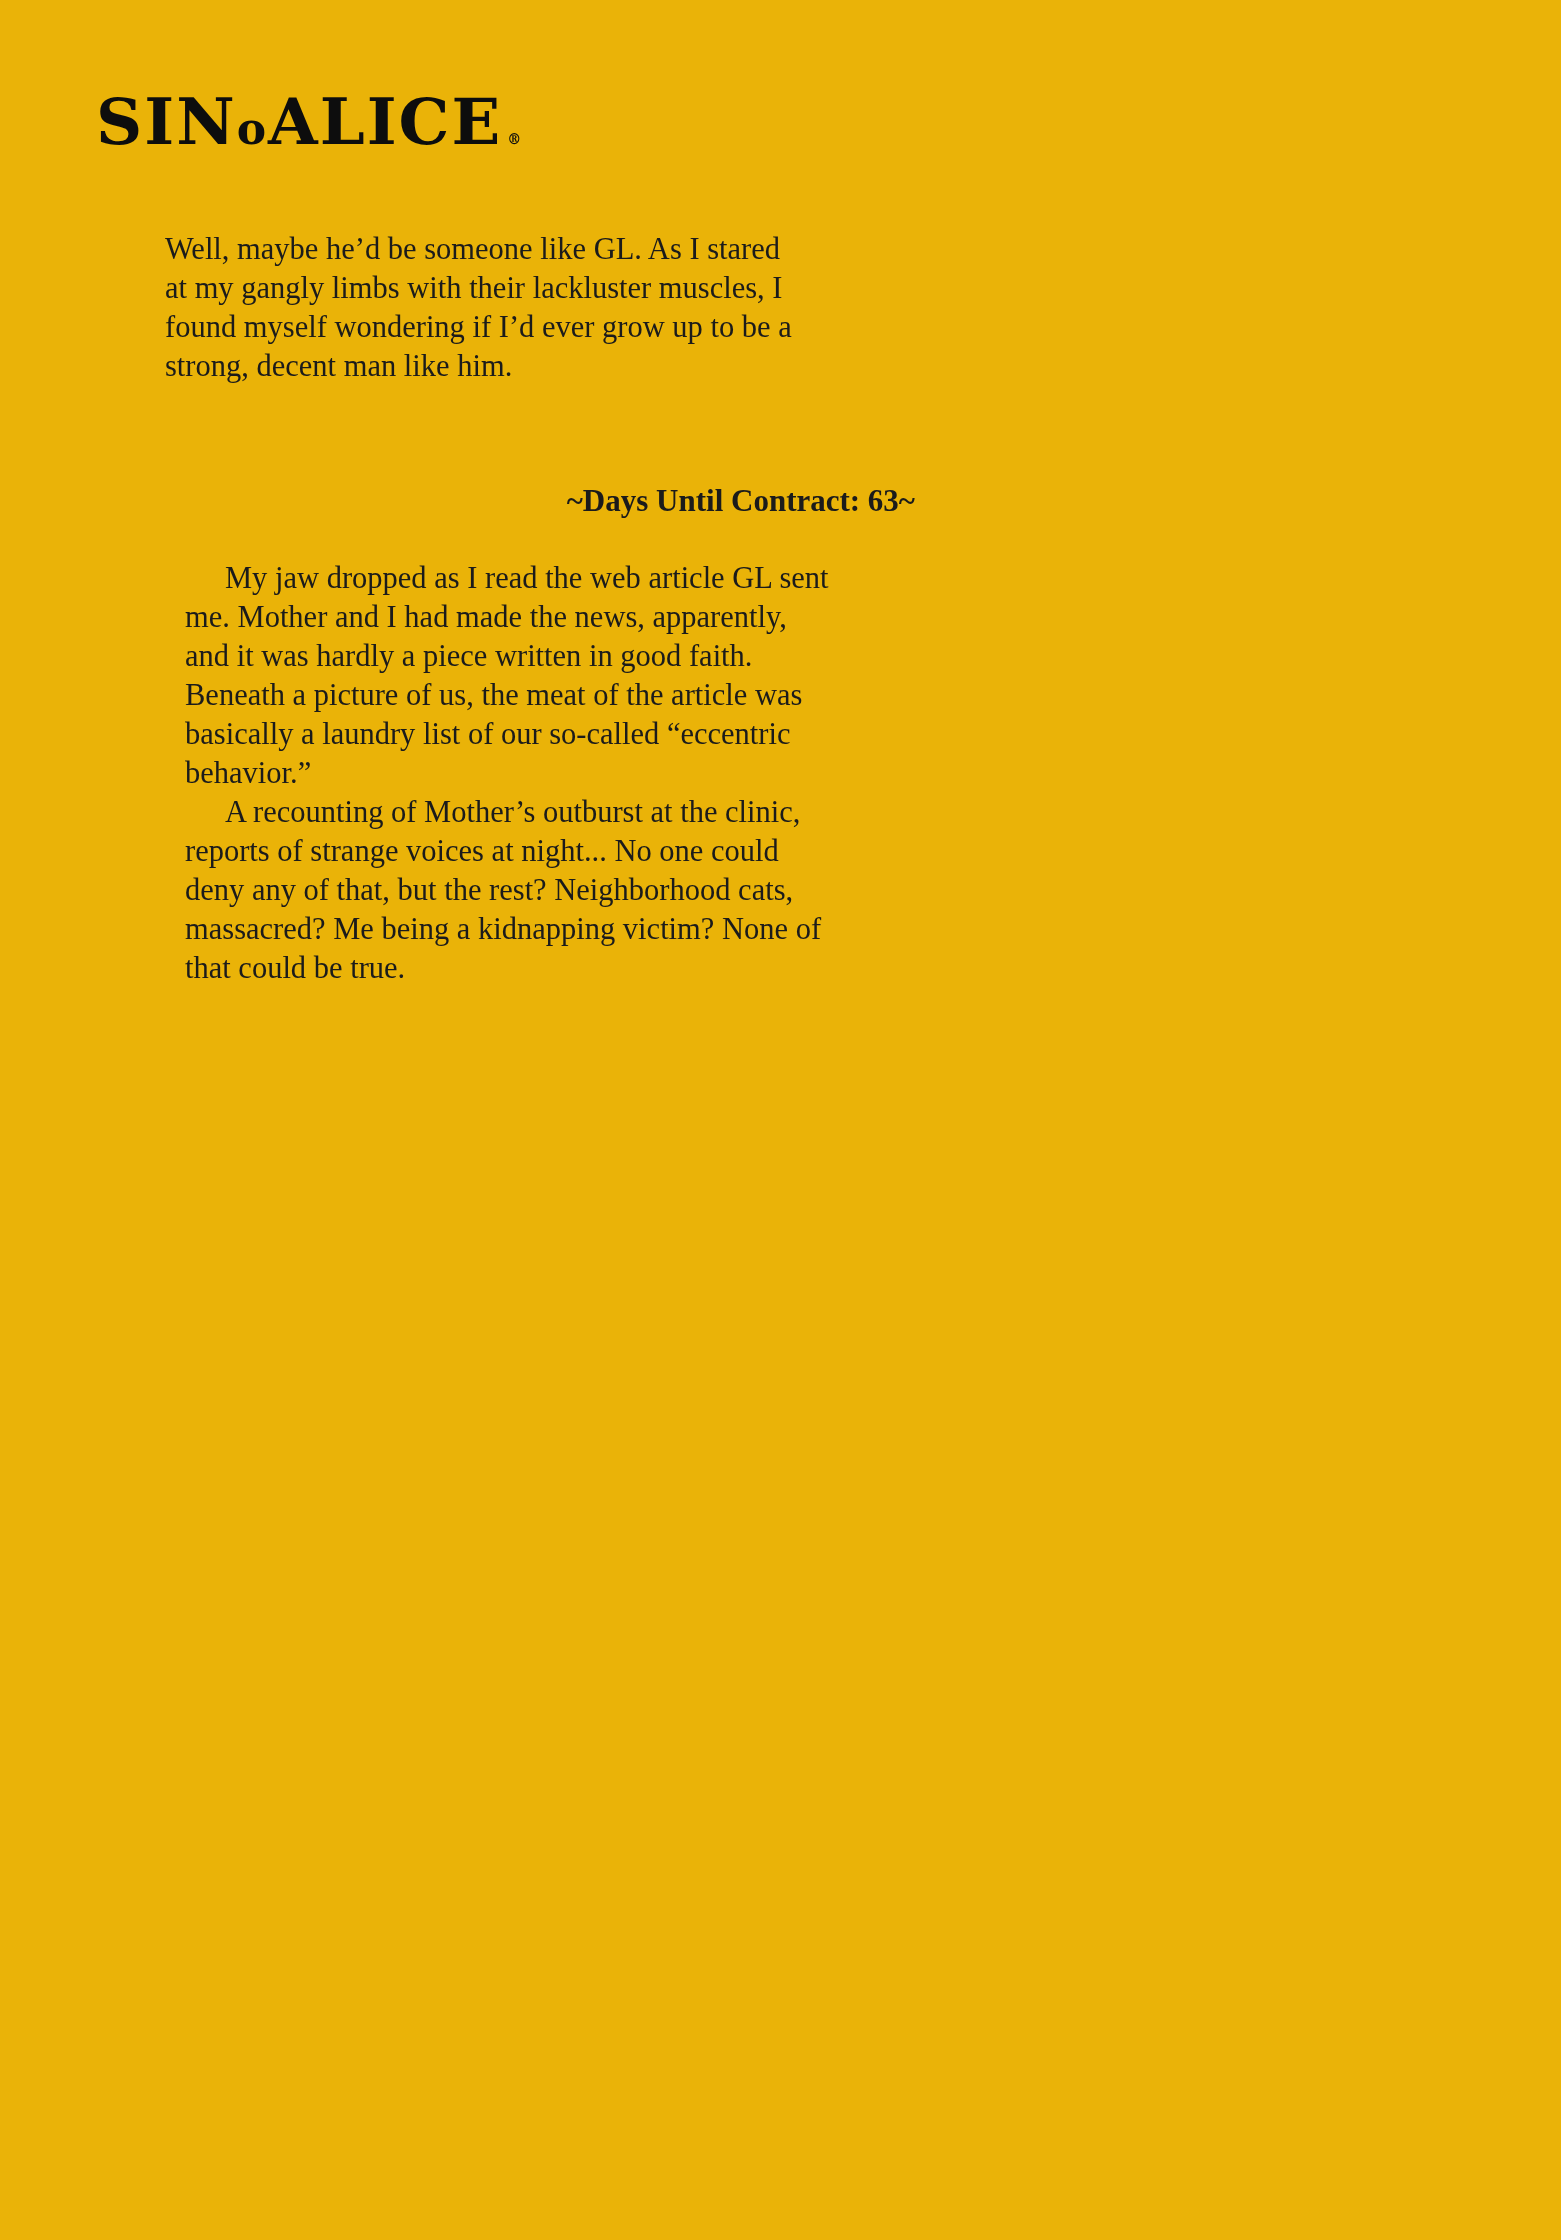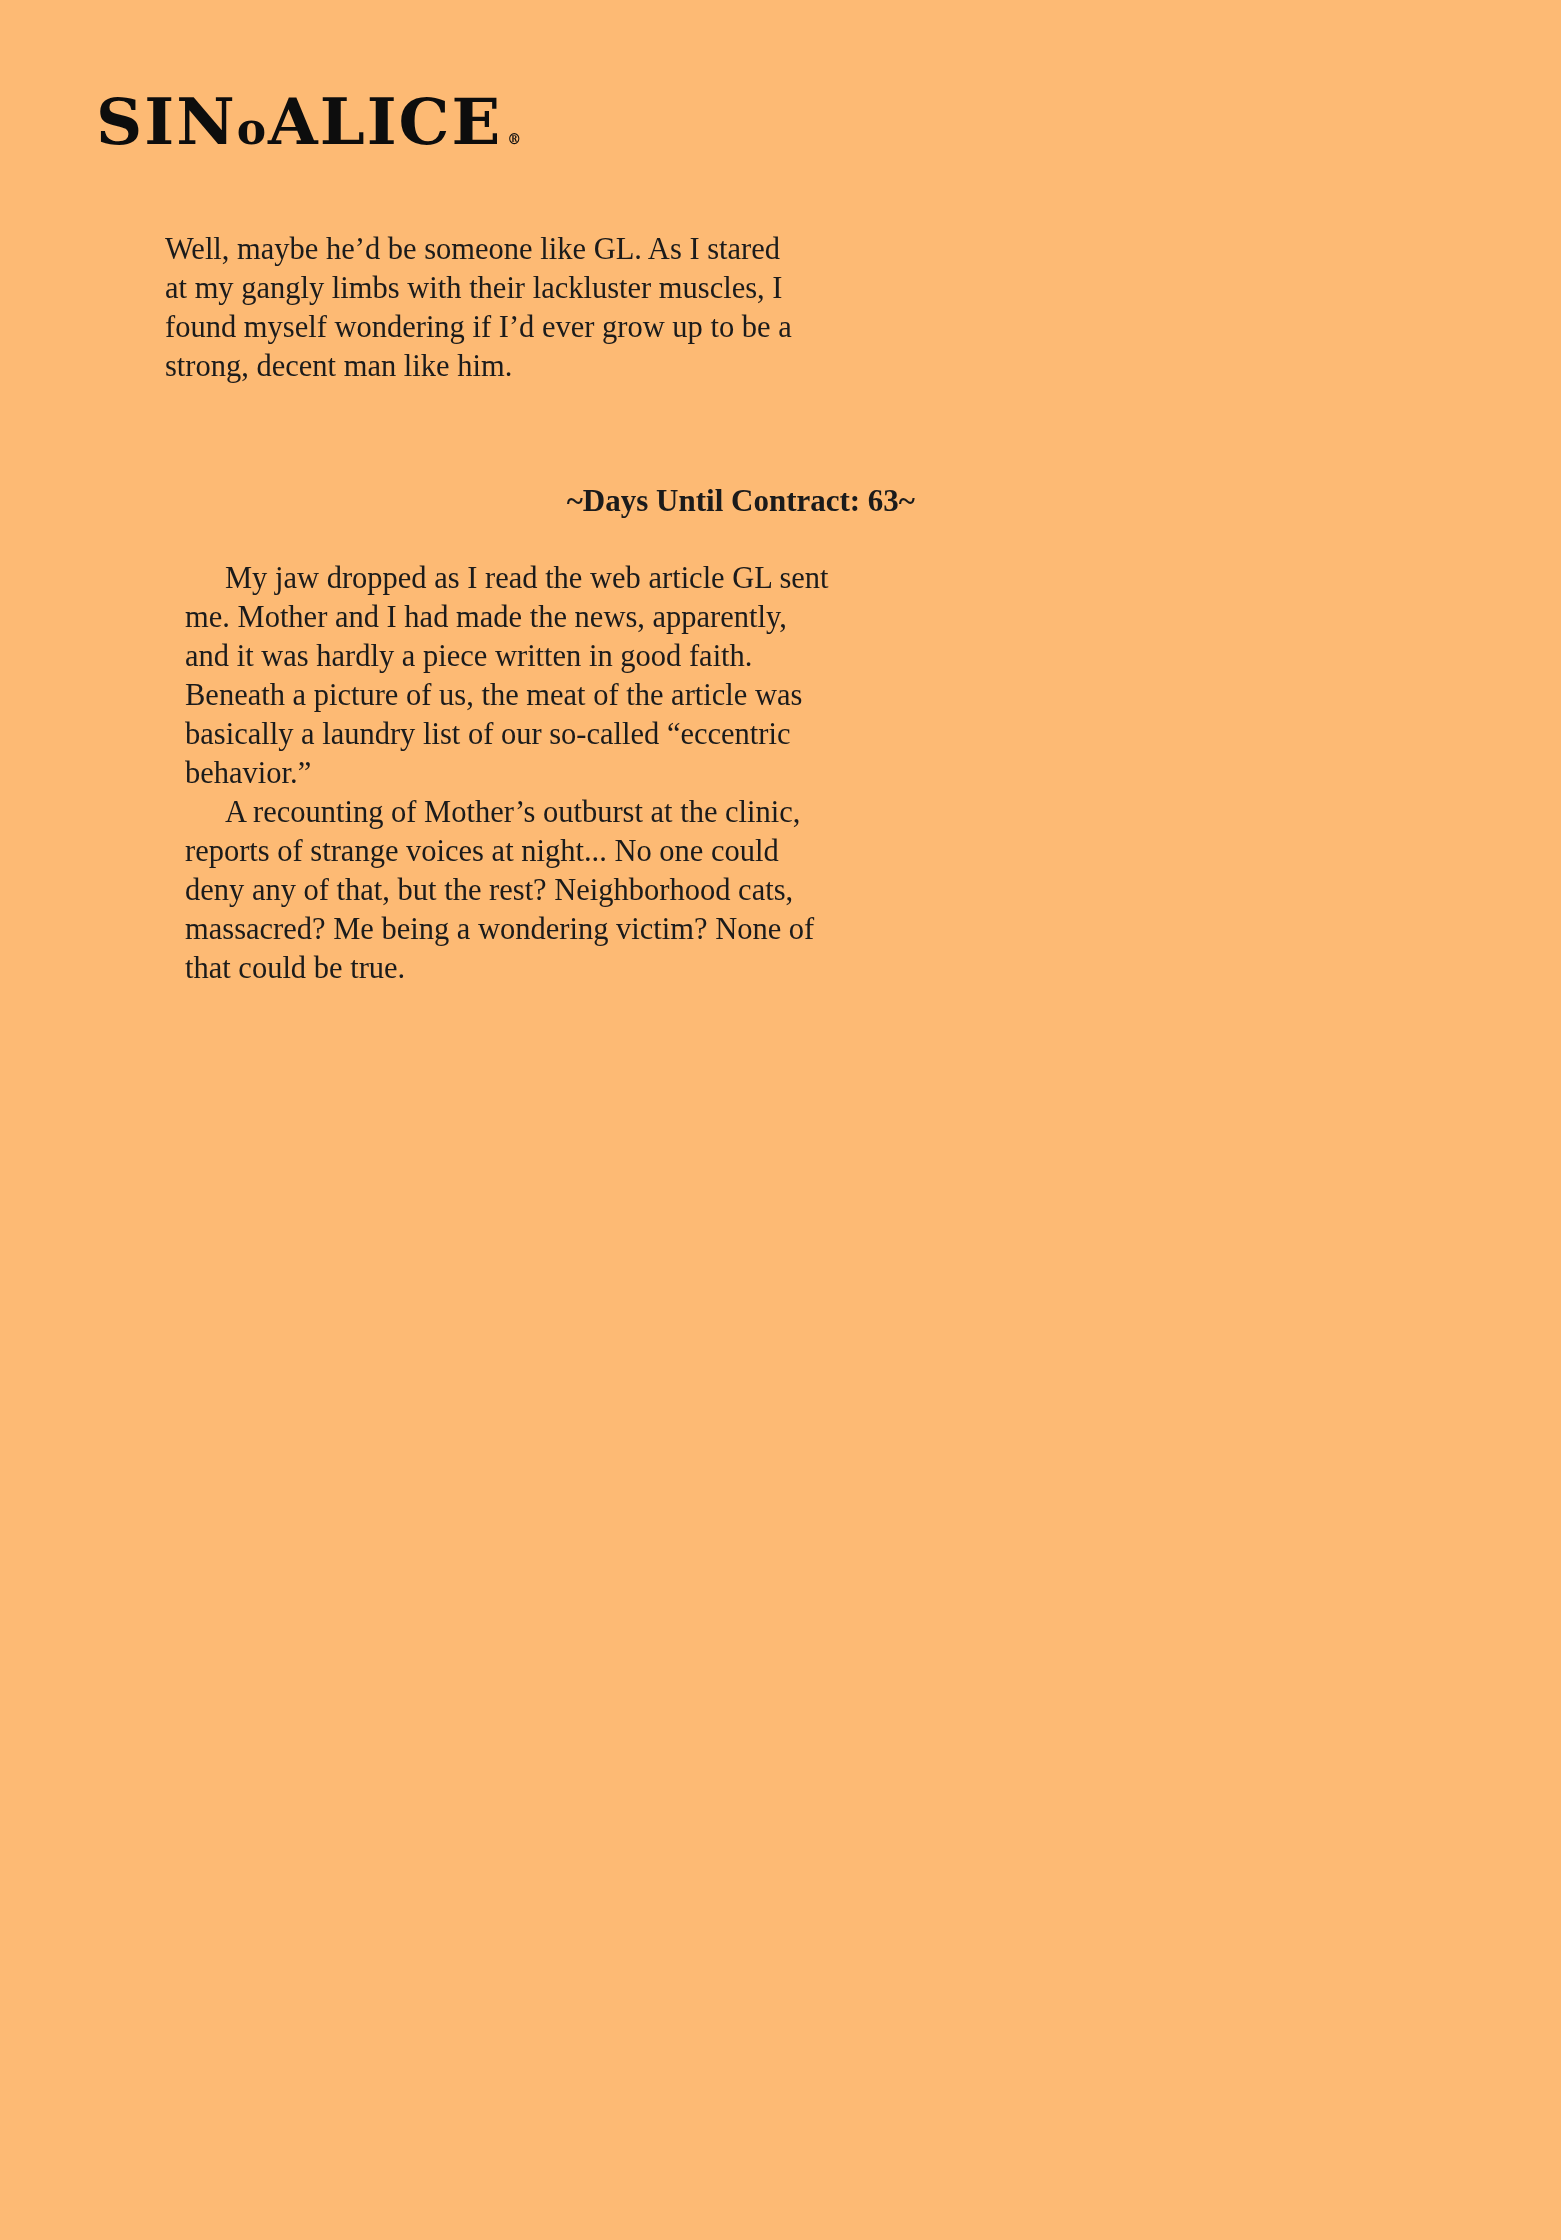--- a/index.html
+++ b/index.html
@@ -7,21 +7,21 @@
     width: 1561px;
     height: 2240px;
     background: #ffffff;
     font-family: "Liberation Serif", "DejaVu Serif", serif;
     color: #1b1b1b;
   }
   .page {
     position: relative;
     width: 1561px;
     height: 2240px;
-    background: #fdba74;
+    background: #eab308;
     overflow: hidden;
   }
   .logo {
     position: absolute;
     left: 96px;
     top: 84px;
     font-family: "DejaVu Serif", serif;
     font-weight: 700;
     color: #0d0d0d;
     letter-spacing: 2px;
@@ -75,17 +75,17 @@
     <h2 class="heading">~Days Until Contract: 63~</h2>
     <p class="para indent">My jaw dropped as I read the web article GL sent
 me. Mother and I had made the news, apparently,
 and it was hardly a piece written in good faith.
 Beneath a picture of us, the meat of the article was
 basically a laundry list of our so-called “eccentric
 behavior.”</p>
     <p class="para indent">A recounting of Mother’s outburst at the clinic,
 reports of strange voices at night... No one could
 deny any of that, but the rest? Neighborhood cats,
-massacred? Me being a wondering victim? None of
+massacred? Me being a kidnapping victim? None of
 that could be true.</p>
   </div>
 
 </div>
 
 </body></html>

